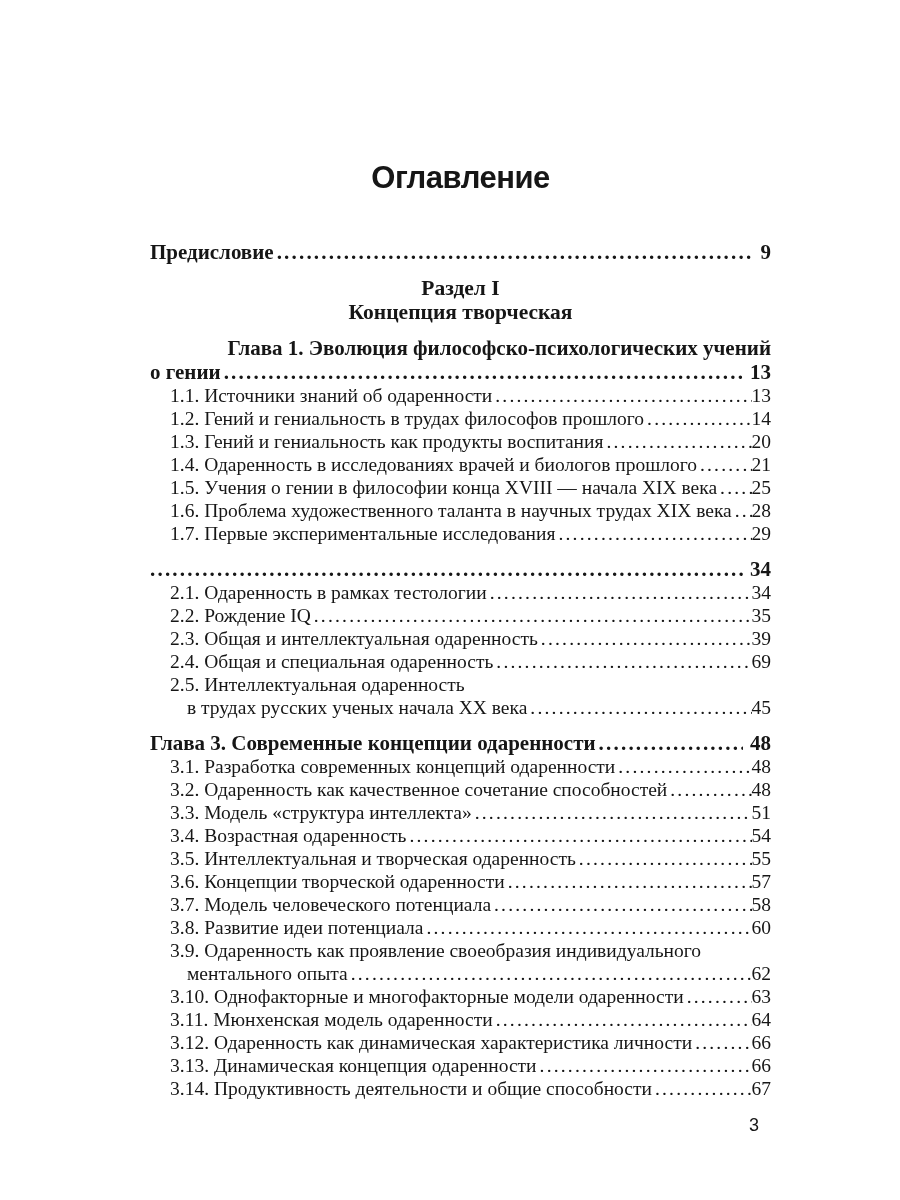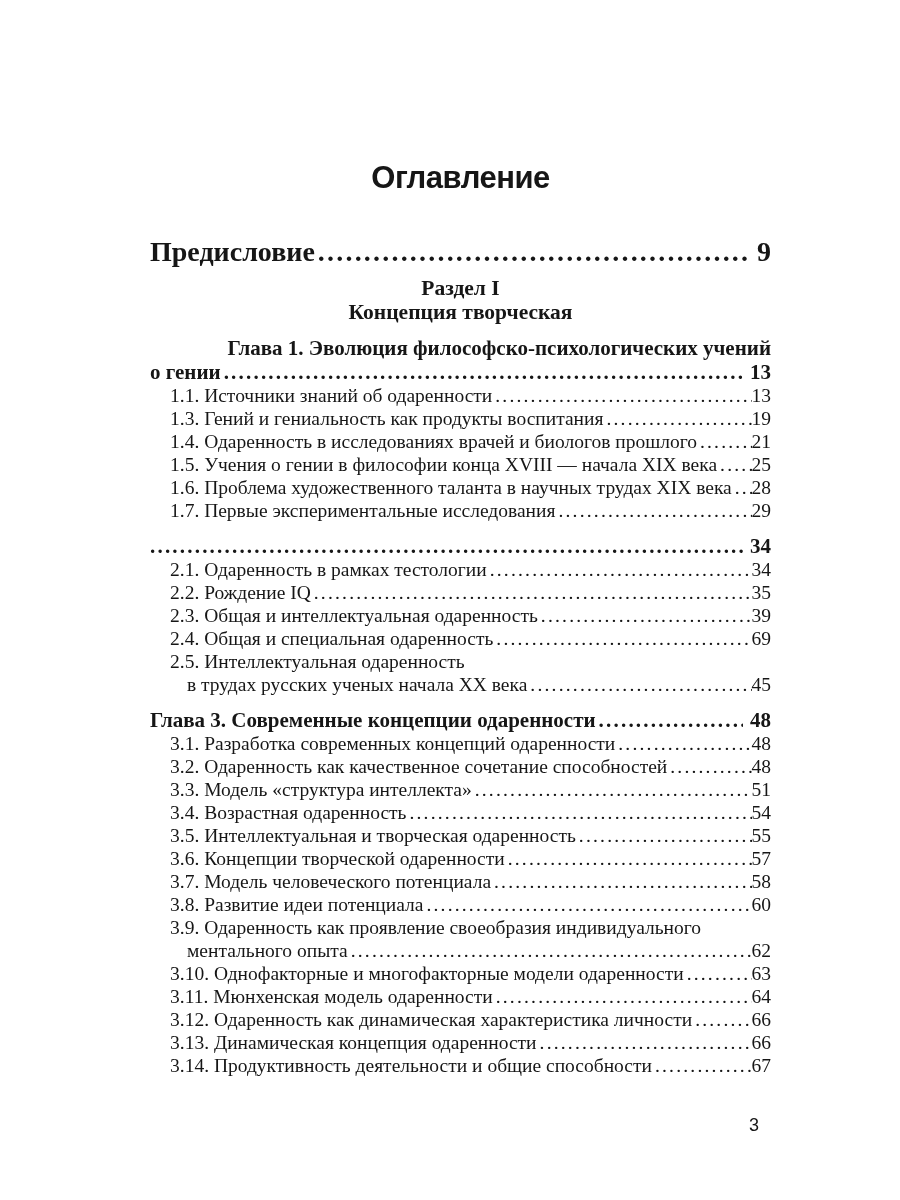--- a/index.html
+++ b/index.html
@@ -30,21 +30,21 @@
   .dots{flex:1;overflow:hidden;white-space:nowrap;min-width:10px;}
   .dots::after{
     content:"......................................................................................................................................................................";
     letter-spacing:2.2px;
   }
   .pg{white-space:nowrap;}
   .pg.sp{padding-left:7px;}
   .preface-row{
     margin-top:44px;
     font-weight:700;
-    font-size:28px;
+    font-size:21px;
     line-height:24px;
   }
   .section-head{
     margin-top:12px;
     text-align:center;
     font-weight:700;
     font-size:21.5px;
     line-height:24px;
   }
   .chapter{margin-top:12px;}
@@ -104,23 +104,30 @@
           <div class="items">
             <div class="item">
               <div class="row first">
                 <span class="lbl">1.1. Источники знаний об одаренности</span>
                 <span class="dots"></span>
                 <span class="pg">13</span>
               </div>
             </div>
             <div class="item">
               <div class="row first">
+                <span class="lbl">1.2. Гений и гениальность в трудах философов прошлого</span>
+                <span class="dots"></span>
+                <span class="pg">14</span>
+              </div>
+            </div>
+            <div class="item">
+              <div class="row first">
                 <span class="lbl">1.3. Гений и гениальность как продукты воспитания</span>
                 <span class="dots"></span>
-                <span class="pg">19</span>
+                <span class="pg">20</span>
               </div>
             </div>
             <div class="item">
               <div class="row first">
                 <span class="lbl">1.4. Одаренность в исследованиях врачей и биологов прошлого</span>
                 <span class="dots"></span>
                 <span class="pg">21</span>
               </div>
             </div>
             <div class="item">

